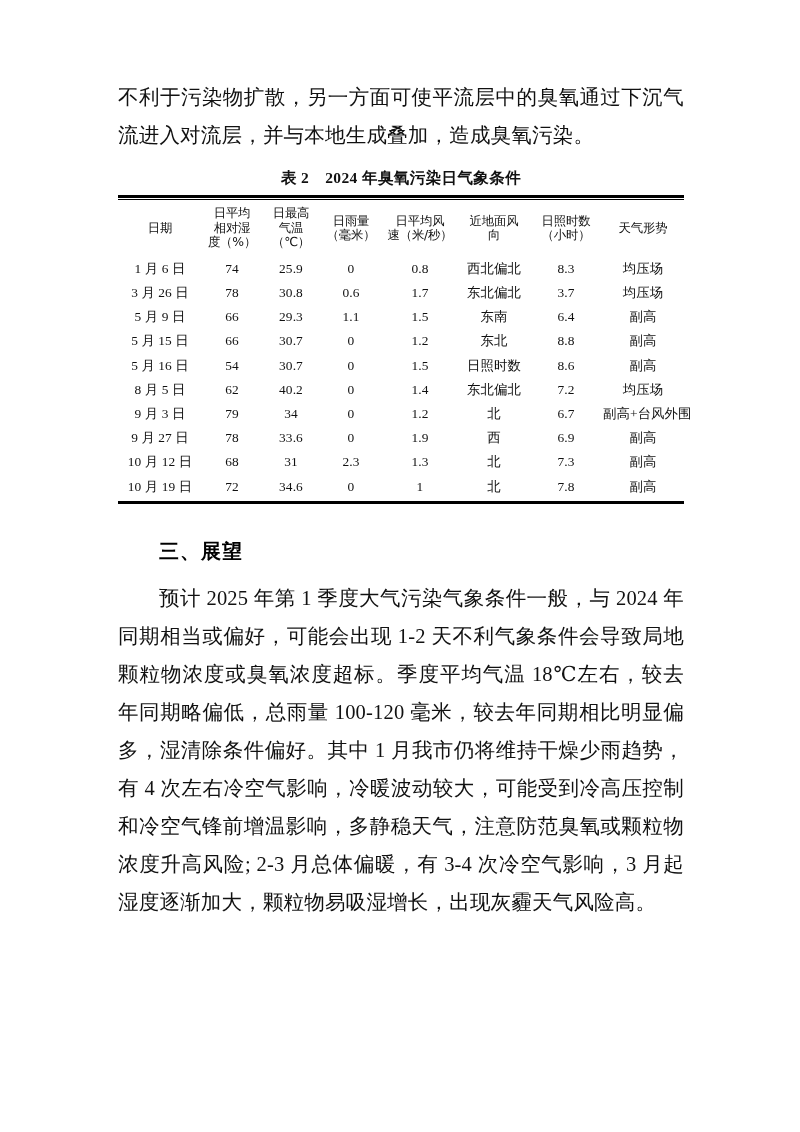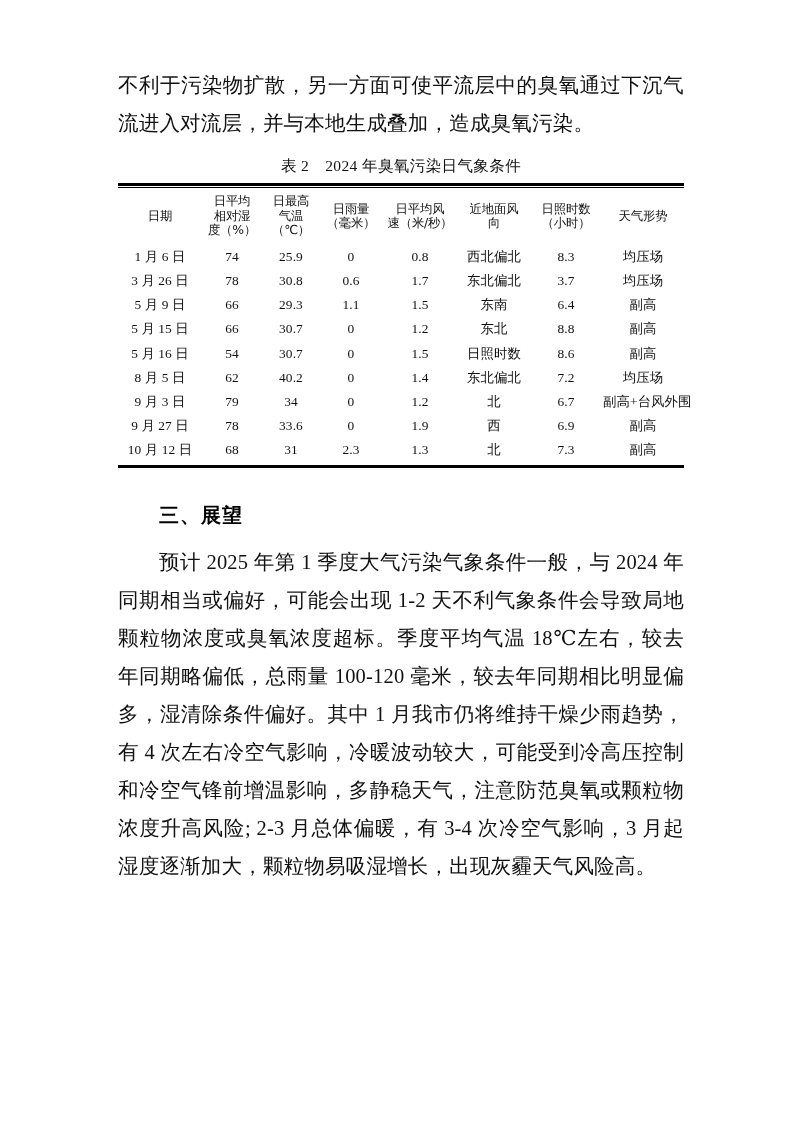--- a/index.html
+++ b/index.html
@@ -20,21 +20,21 @@
     position: absolute;
     left: 0; top: 0;
     width: 800px;
     height: 1132px;
     background: #ffffff;
   }
 
   .content {
     position: absolute;
     left: 118px;
-    top: 66px;
+    top: 78px;
     width: 566px;
   }
 
   
   .para {
     font-family: "Liberation Serif", "DejaVu Serif", serif;
     font-size: 20.5px;
     line-height: 38px;
     text-align: justify;
     text-justify: inter-character;
@@ -46,20 +46,21 @@
   .para.indent { text-indent: 41px; }
 
   
   .table-caption {
     text-align: center;
     font-family: "Liberation Serif", "DejaVu Serif", serif;
     font-size: 15.5px;
     margin: 14px 0 6px 0;
     letter-spacing: 0.4px;
     color: #111111;
+    font-weight: bold;
   }
 
   
   .tbl-wrap {
     position: relative;
     width: 566px;
   }
   table.data {
     border-collapse: collapse;
     width: 566px;
@@ -272,20 +273,30 @@
             <tr>
               <td>10 月 12 日</td>
               <td>68</td>
               <td>31</td>
               <td>2.3</td>
               <td>1.3</td>
               <td>北</td>
               <td>7.3</td>
               <td>副高</td>
             </tr>
+            <tr>
+              <td>10 月 19 日</td>
+              <td>72</td>
+              <td>34.6</td>
+              <td>0</td>
+              <td>1</td>
+              <td>北</td>
+              <td>7.8</td>
+              <td>副高</td>
+            </tr>
           </tbody>
       </table>
 
       <div class="rule-bottom-thick"></div>
     </div>
 
     <div class="section-heading">三、展望</div>
     <div class="spacer-after-heading"></div>
 
     <p class="para indent">预计 2025 年第 1 季度大气污染气象条件一般，与 2024 年同期相当或偏好，可能会出现 1-2 天不利气象条件会导致局地颗粒物浓度或臭氧浓度超标。季度平均气温 18℃左右，较去年同期略偏低，总雨量 100-120 毫米，较去年同期相比明显偏多，湿清除条件偏好。其中 1 月我市仍将维持干燥少雨趋势，有 4 次左右冷空气影响，冷暖波动较大，可能受到冷高压控制和冷空气锋前增温影响，多静稳天气，注意防范臭氧或颗粒物浓度升高风险; 2-3 月总体偏暖，有 3-4 次冷空气影响，3 月起湿度逐渐加大，颗粒物易吸湿增长，出现灰霾天气风险高。</p>

